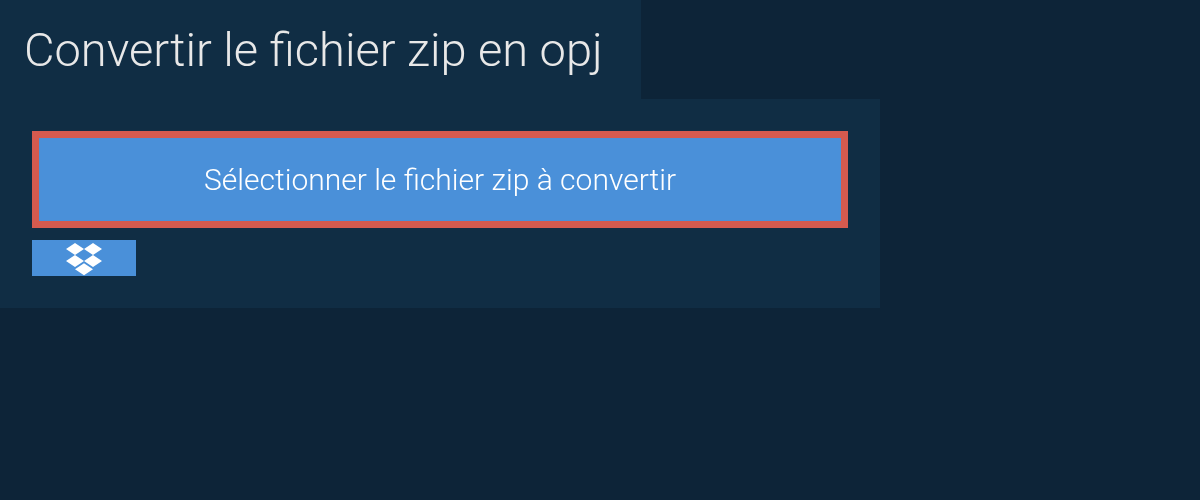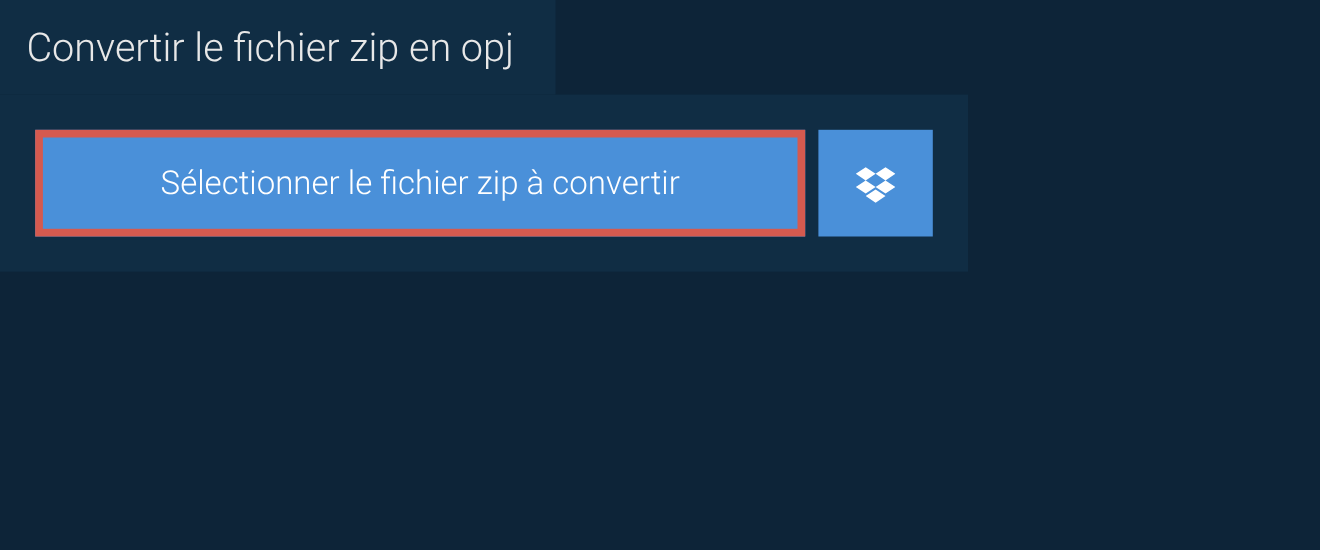--- a/index.html
+++ b/index.html
@@ -13,33 +13,34 @@
       background-color: #0d2438;
       font-family: -apple-system, BlinkMacSystemFont, "Segoe UI", Roboto, "Helvetica Neue", Arial, sans-serif;
       overflow: hidden;
     }
     .tab-container {
       display: inline-block;
     }
     .tab {
       background-color: #102d44;
       color: #e8e8e8;
-      font-size: 36px;
+      font-size: 47px;
       font-weight: 300;
       padding: 22px 38px 22px 24px;
       display: inline-block;
     }
     .content-panel {
       background-color: #102d44;
       padding: 32px;
       width: 880px;
     }
     .button-row {
       display: flex;
       gap: 12px;
+      flex-direction: column;
     }
     .select-file-button {
       background-color: #4a90d9;
       border: 7px solid #d55a4f;
       color: #ffffff;
       font-size: 30px;
       font-weight: 300;
       padding: 24px 40px;
       flex: 1;
       text-align: center;

